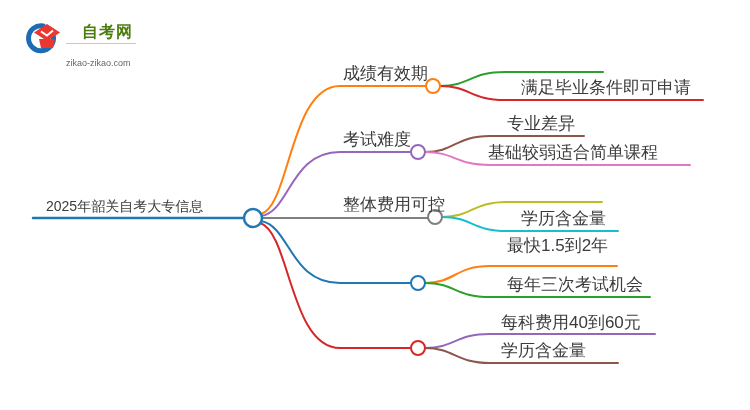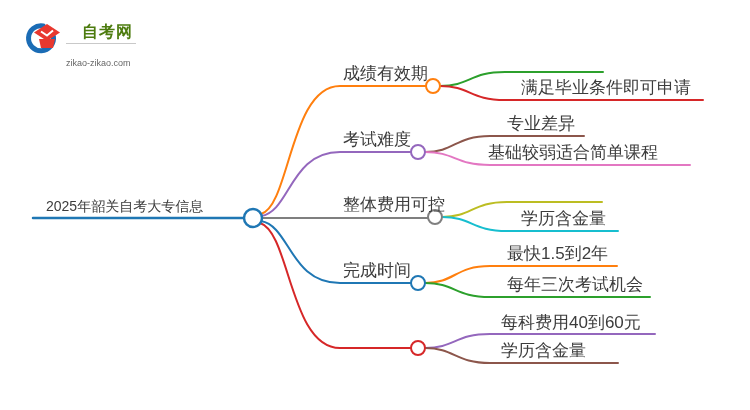--- a/index.html
+++ b/index.html
@@ -71,22 +71,21 @@
   <div class="node-label" style="left:343px;top:64px">成绩有效期</div>
   <div class="node-label" style="left:521px;top:78px">满足毕业条件即可申请</div>
 
   <div class="node-label" style="left:343px;top:130px">考试难度</div>
   <div class="node-label" style="left:507px;top:114px">专业差异</div>
   <div class="node-label" style="left:488px;top:143px">基础较弱适合简单课程</div>
 
   <div class="node-label" style="left:343px;top:195px">整体费用可控</div>
   <div class="node-label" style="left:521px;top:209px">学历含金量</div>
 
-  <div class="node-label" style="left:343px;top:261px">完成时间</div>
-  <div class="node-label" style="left:507px;top:244px">最快1.5到2年</div>
+  <div class="node-label" style="left:507px;top:236px">最快1.5到2年</div>
   <div class="node-label" style="left:507px;top:275px">每年三次考试机会</div>
 
   <div class="node-label" style="left:501px;top:313px">每科费用40到60元</div>
   <div class="node-label" style="left:501px;top:341px">学历含金量</div>
 
   <div id="logo">
     <svg id="logo-icon" width="38" height="38" viewBox="0 0 38 38">
       <path d="M 19.2 5.9 A 12.5 12.5 0 1 0 29.4 16.4" fill="none" stroke="#1b6cb5" stroke-width="5" stroke-linecap="round"></path>
       <polygon points="15,19 31,19 29,28 17,28" fill="#e8382f"></polygon>
       <polygon points="23,4 36,12.5 23,21 10,12.5" fill="#e8382f"></polygon>

